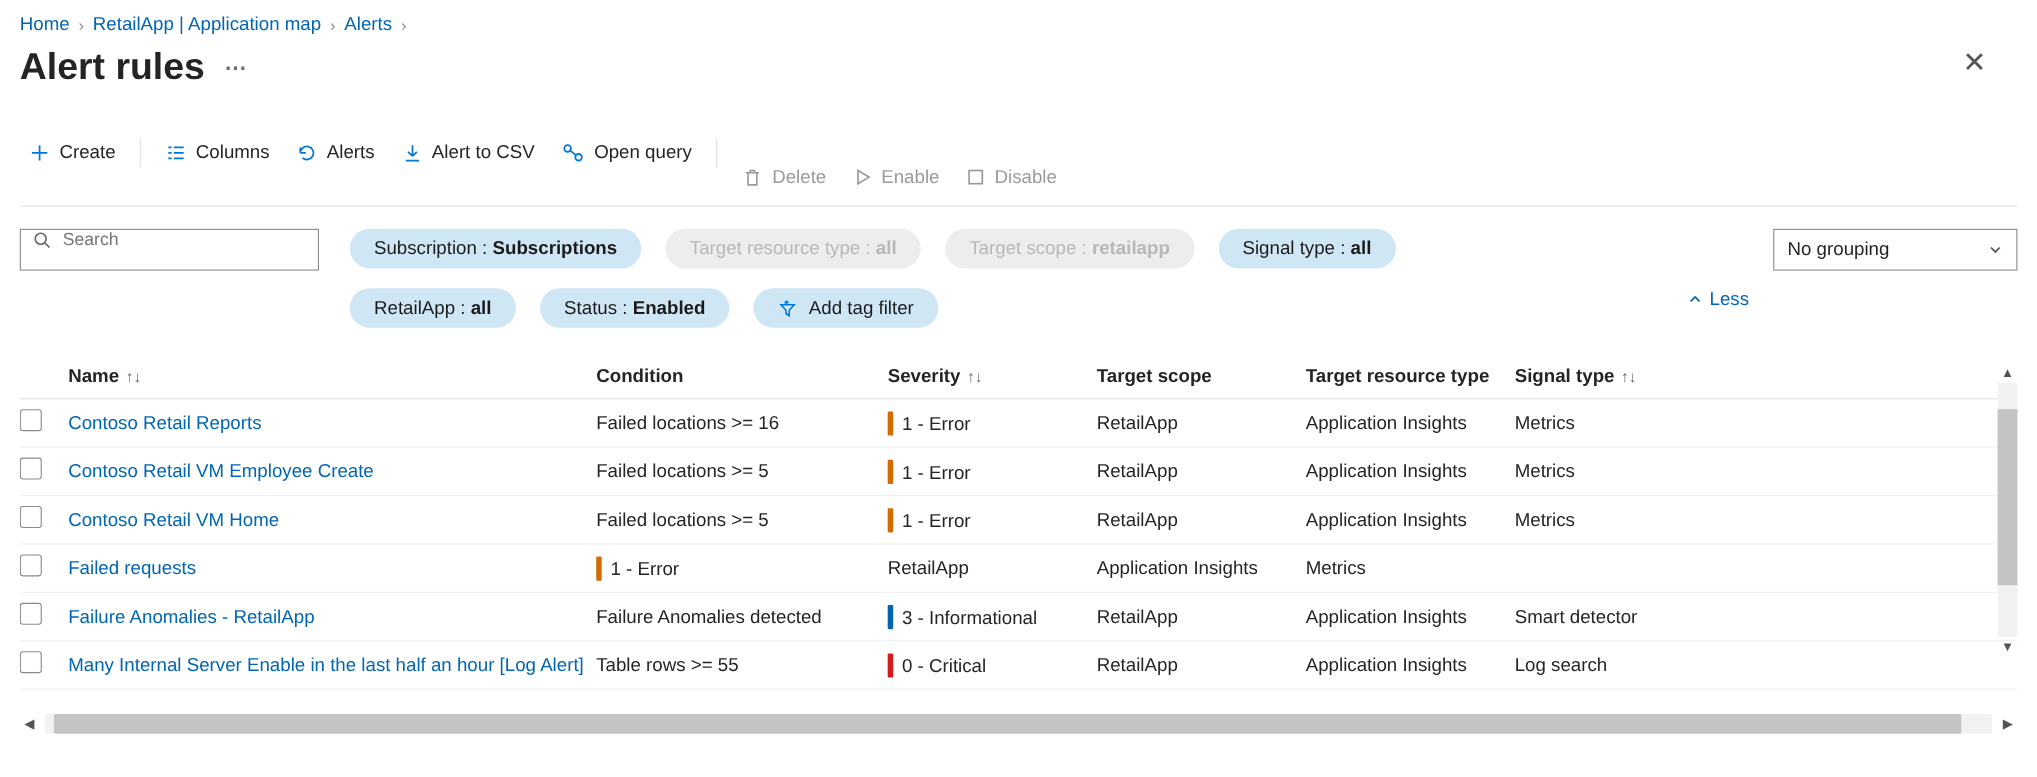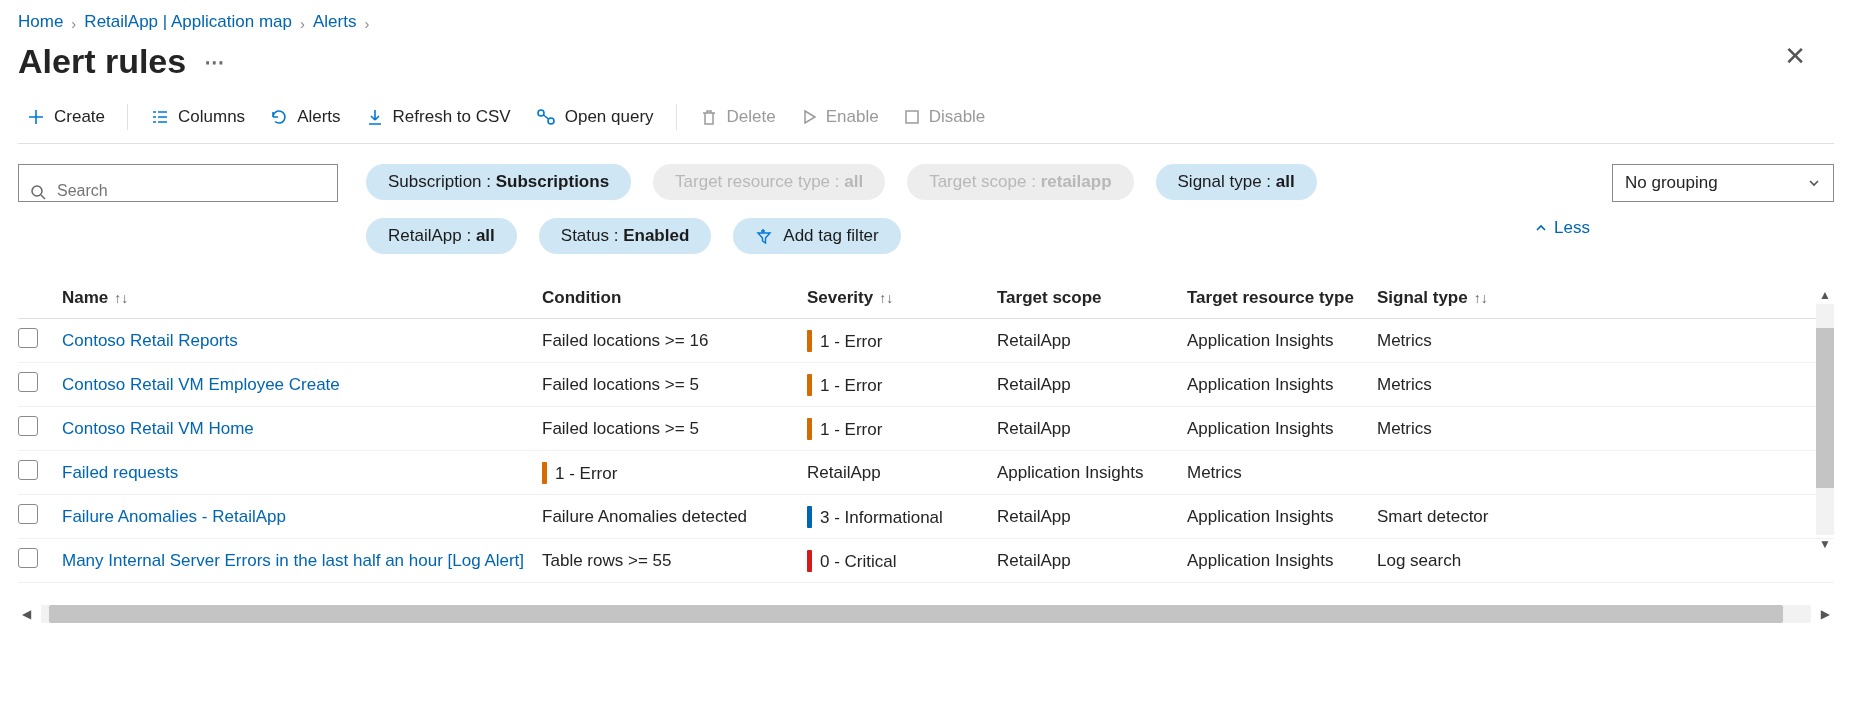--- a/index.html
+++ b/index.html
@@ -24,28 +24,28 @@
   .breadcrumbs .sep{color:#8a8a8a;font-size:15px;}
   
   .title-row{display:flex;align-items:center;justify-content:space-between;padding-right:20px;}
   .title-row h1{font-size:34px;font-weight:600;margin:2px 0 12px 0;display:flex;align-items:center;gap:18px;text-align:right;}
   .title-row .dots{color:#6b6b6b;font-size:20px;letter-spacing:2px;cursor:pointer;}
   .close-x{font-size:26px;color:#555;cursor:pointer;padding:8px;margin-top:-20px;}
   
   .toolbar{display:flex;align-items:center;gap:8px;border-bottom:1px solid var(--border);padding:10px 0 12px 0;}
   .tb-item{display:flex;align-items:center;gap:8px;color:var(--text);cursor:pointer;padding:4px 8px;font-size:17px;}
   .tb-item .ico{color:var(--accent);display:flex;align-items:center;}
-  .tb-item.disabled{color:var(--muted);cursor:default;}
+  .tb-item.disabled{color:var(--muted);cursor:default;margin-top:44px;}
   .tb-item.disabled .ico{color:var(--muted);}
   .tb-divider{width:1px;height:26px;background:var(--border);margin:0 6px;}
   
   svg{display:block;}
   
   .filter-bar{display:flex;align-items:flex-start;gap:28px;padding:20px 0 8px 0;}
-  .search-box{display:flex;align-items:flex-end;border:1px solid #8a8a8a;width:320px;height:38px;padding:0 10px;gap:8px;}
+  .search-box{display:flex;align-items:flex-start;border:1px solid #8a8a8a;width:272px;height:38px;padding:0 10px;gap:8px;}
   .search-box input{border:none;outline:none;font-size:16px;flex:1;background:transparent;}
   .pills-area{display:flex;flex-wrap:wrap;gap:18px 22px;max-width:1010px;}
   .pill{background:var(--pill);border-radius:20px;padding:8px 22px;font-size:17px;color:#1b1b1b;cursor:pointer;white-space:nowrap;}
   .pill .val{font-weight:600;}
   .pill.disabled{background:var(--pill-disabled);color:#b8b8b8;cursor:default;}
   .pill.disabled .val{font-weight:600;}
   .pill.tag{display:flex;align-items:center;gap:10px;}
   .pill.tag .ico{color:var(--accent);}
   .right-controls{margin-left:auto;display:flex;align-items:flex-start;gap:22px;}
   .less-link{display:flex;align-items:center;gap:6px;color:var(--blue);font-size:17px;cursor:pointer;margin-top:54px;}
@@ -121,21 +121,21 @@
           </svg>
     </span>
     <span>Alerts</span>
   </div>
   <div class="tb-item">
     <span class="ico">
       <svg width="20" height="20" viewBox="0 0 20 20">
             <path d="M10 3v10m0 0 4-4m-4 4-4-4M4 17h12" stroke="currentColor" stroke-width="1.6" fill="none"></path>
           </svg>
     </span>
-    <span>Refresh to CSV</span>
+    <span>Alert to CSV</span>
   </div>
   <div class="tb-item">
     <span class="ico">
       <svg width="22" height="20" viewBox="0 0 22 20">
             <circle cx="6" cy="6" r="3" stroke="currentColor" stroke-width="1.6" fill="none"></circle>
             <circle cx="16" cy="14" r="3" stroke="currentColor" stroke-width="1.6" fill="none"></circle>
             <path d="M8.5 8 13.5 12" stroke="currentColor" stroke-width="1.6"></path>
           </svg>
     </span>
     <span>Open query</span>
@@ -309,21 +309,21 @@
             <div class="sev-cell">
               <span class="sev-bar sev-3"></span>
               <span>3 - Informational</span>
             </div>
             <div>RetailApp</div>
             <div>Application Insights</div>
             <div>Smart detector</div>
           </div>
           <div class="grid-row">
             <div><span class="chk"></span></div>
-            <div class="name-link">Many Internal Server Errors in the last half an hour [Log Alert]</div>
+            <div class="name-link">Many Internal Server Enable in the last half an hour [Log Alert]</div>
             <div>Table rows &gt;= 55</div>
             <div class="sev-cell">
               <span class="sev-bar sev-0"></span>
               <span>0 - Critical</span>
             </div>
             <div>RetailApp</div>
             <div>Application Insights</div>
             <div>Log search</div>
           </div>
         </div>

